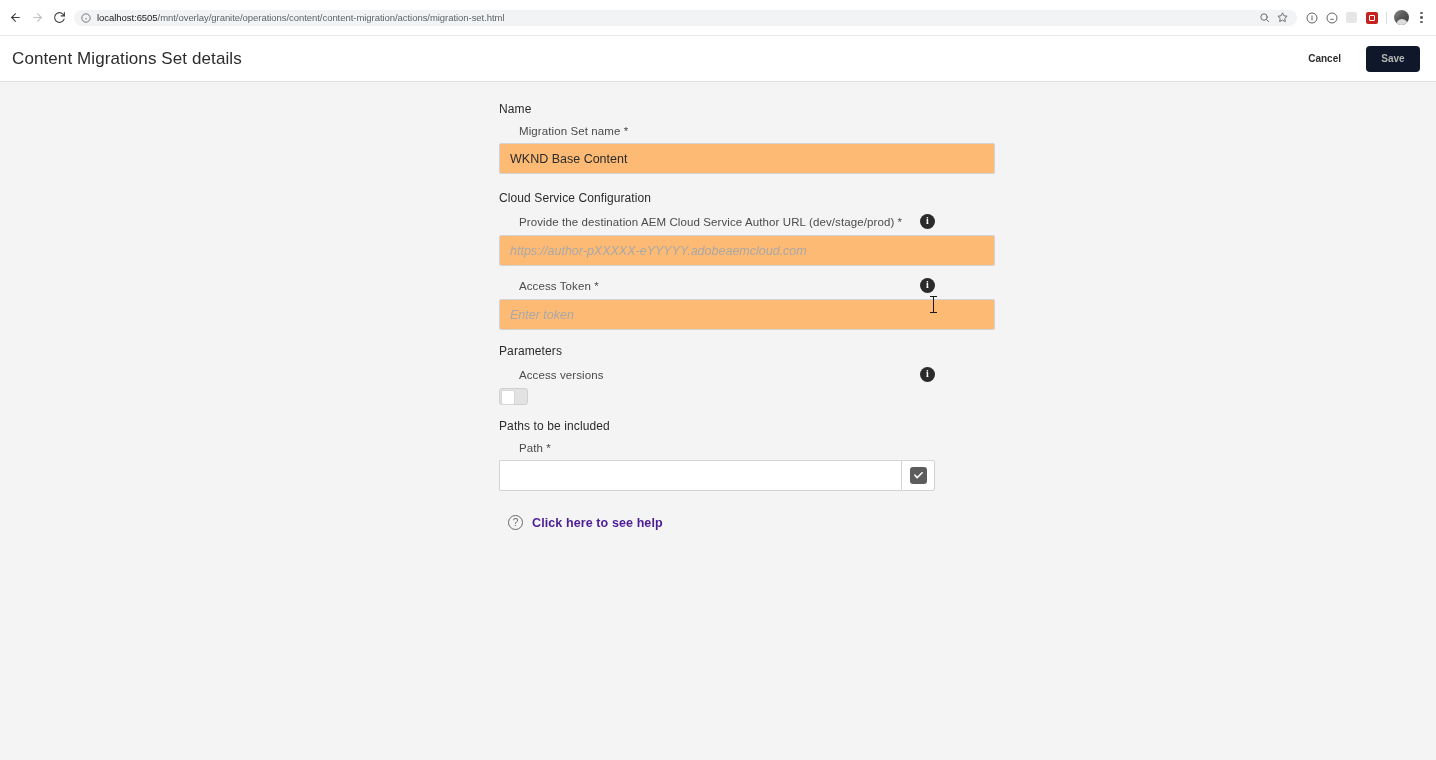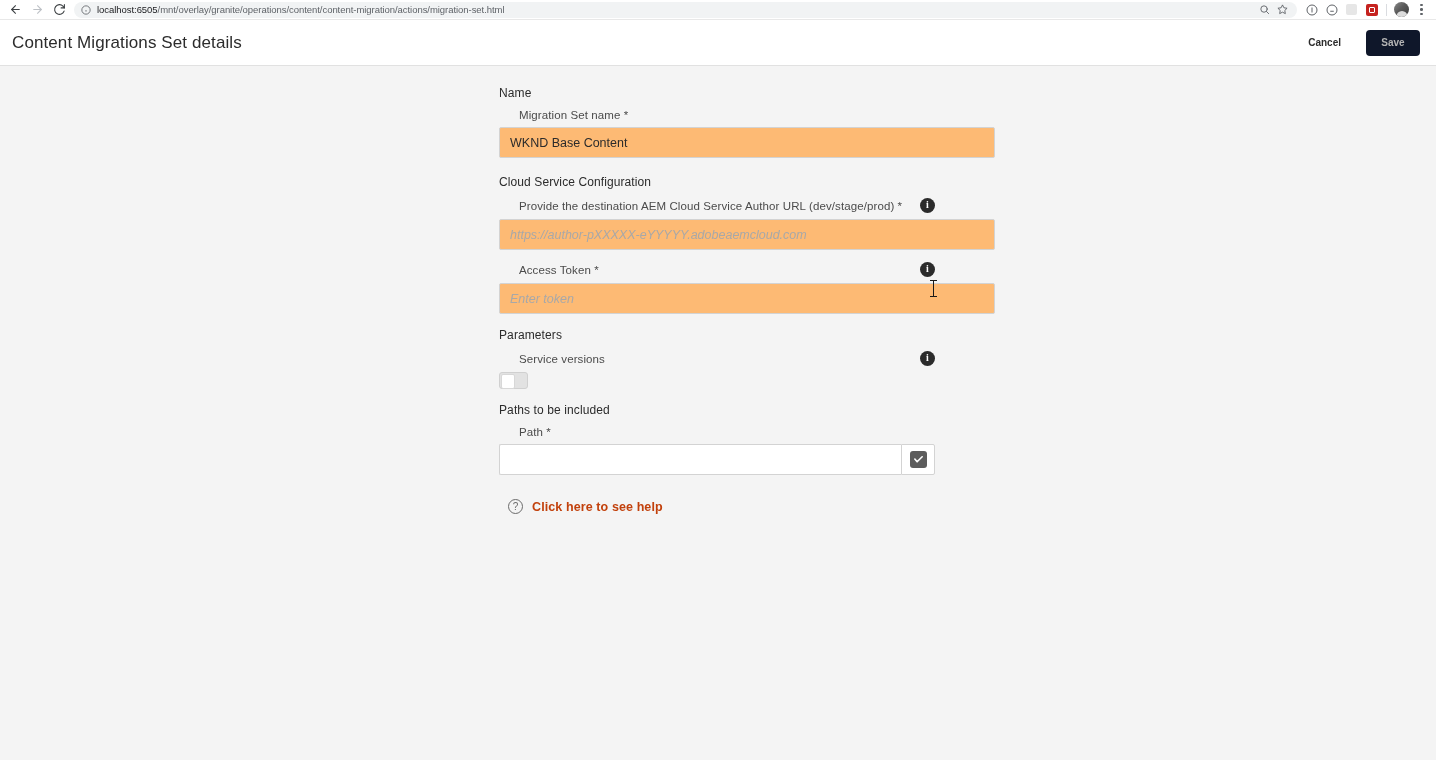--- a/index.html
+++ b/index.html
@@ -6,21 +6,21 @@
   html, body {
     margin: 0; padding: 0;
     width: 1436px; height: 760px;
     font-family: "Liberation Sans", sans-serif;
     background: #ffffff;
     overflow: hidden;
   }
 
   
   .browser-bar {
-    height: 20px;
+    height: 36px;
     width: 100%;
     background: #ffffff;
     display: flex;
     align-items: center;
     padding: 0 4px;
     border-bottom: 1px solid #e8e8e8;
   }
   .nav-btns { display: flex; align-items: center; gap: 0px; }
   .nav-btn {
     width: 22px; height: 18px;
@@ -237,21 +237,21 @@
     border: 1.3px solid #6b6b6b;
     color: #6b6b6b;
     font-size: 10px;
     display: flex; align-items: center; justify-content: center;
     font-family: "Liberation Sans", sans-serif;
     line-height: 1;
     flex: none;
   }
   .help-text {
     font-size: 12.5px;
-    color: #c2410c;
+    color: #4c1d95;
     font-weight: 700;
     letter-spacing: 0.1px;
   }
 
   
   .text-cursor {
     position: absolute;
     left: 930px;
     top: 214px;
     width: 7px; height: 17px;
@@ -393,21 +393,21 @@
           </span>
       </div>
       <input class="input" type="text" placeholder="Enter token" style="">
     </div>
 
     <div class="sp-14"></div>
 
     <div class="section-title">Parameters</div>
     <div class="field">
       <div class="field-label-row">
-        <span class="field-label">Service versions</span>
+        <span class="field-label">Access versions</span>
         <span class="info-icon">
             <span>i</span>
           </span>
       </div>
       <span class="toggle"></span>
     </div>
 
     <div class="sp-14"></div>
 
     <div class="section-title">Paths to be included</div>

